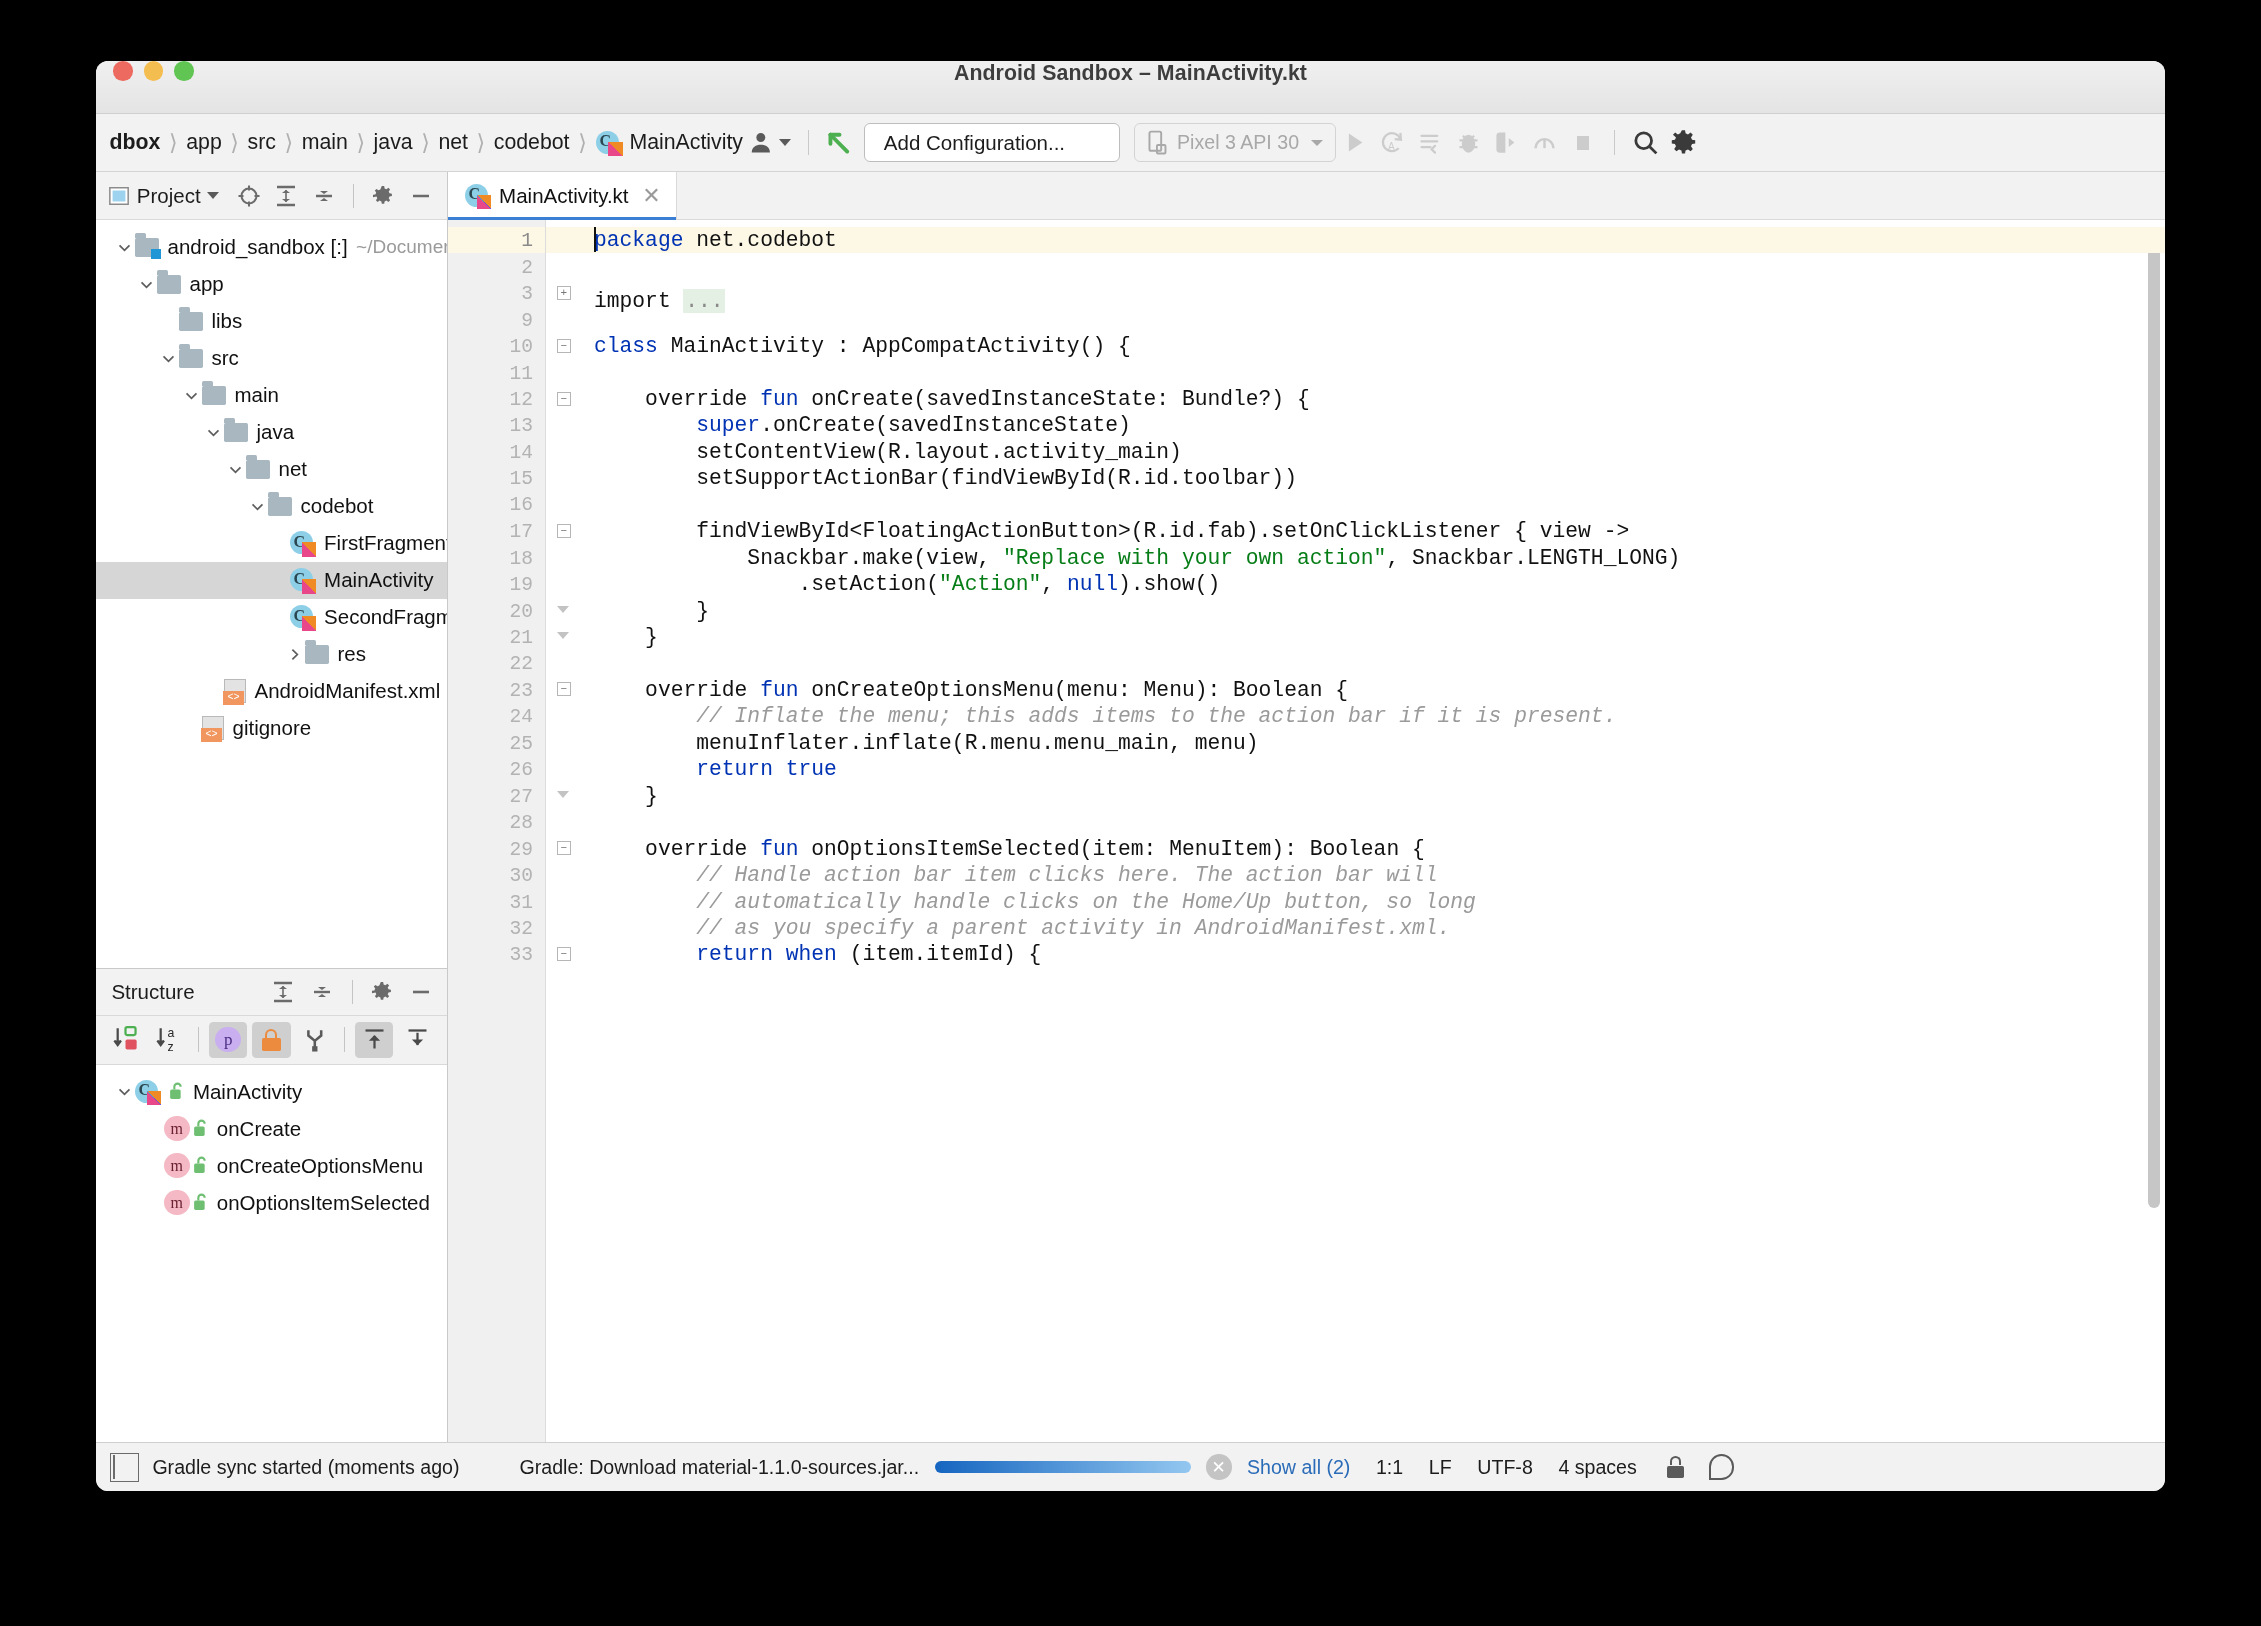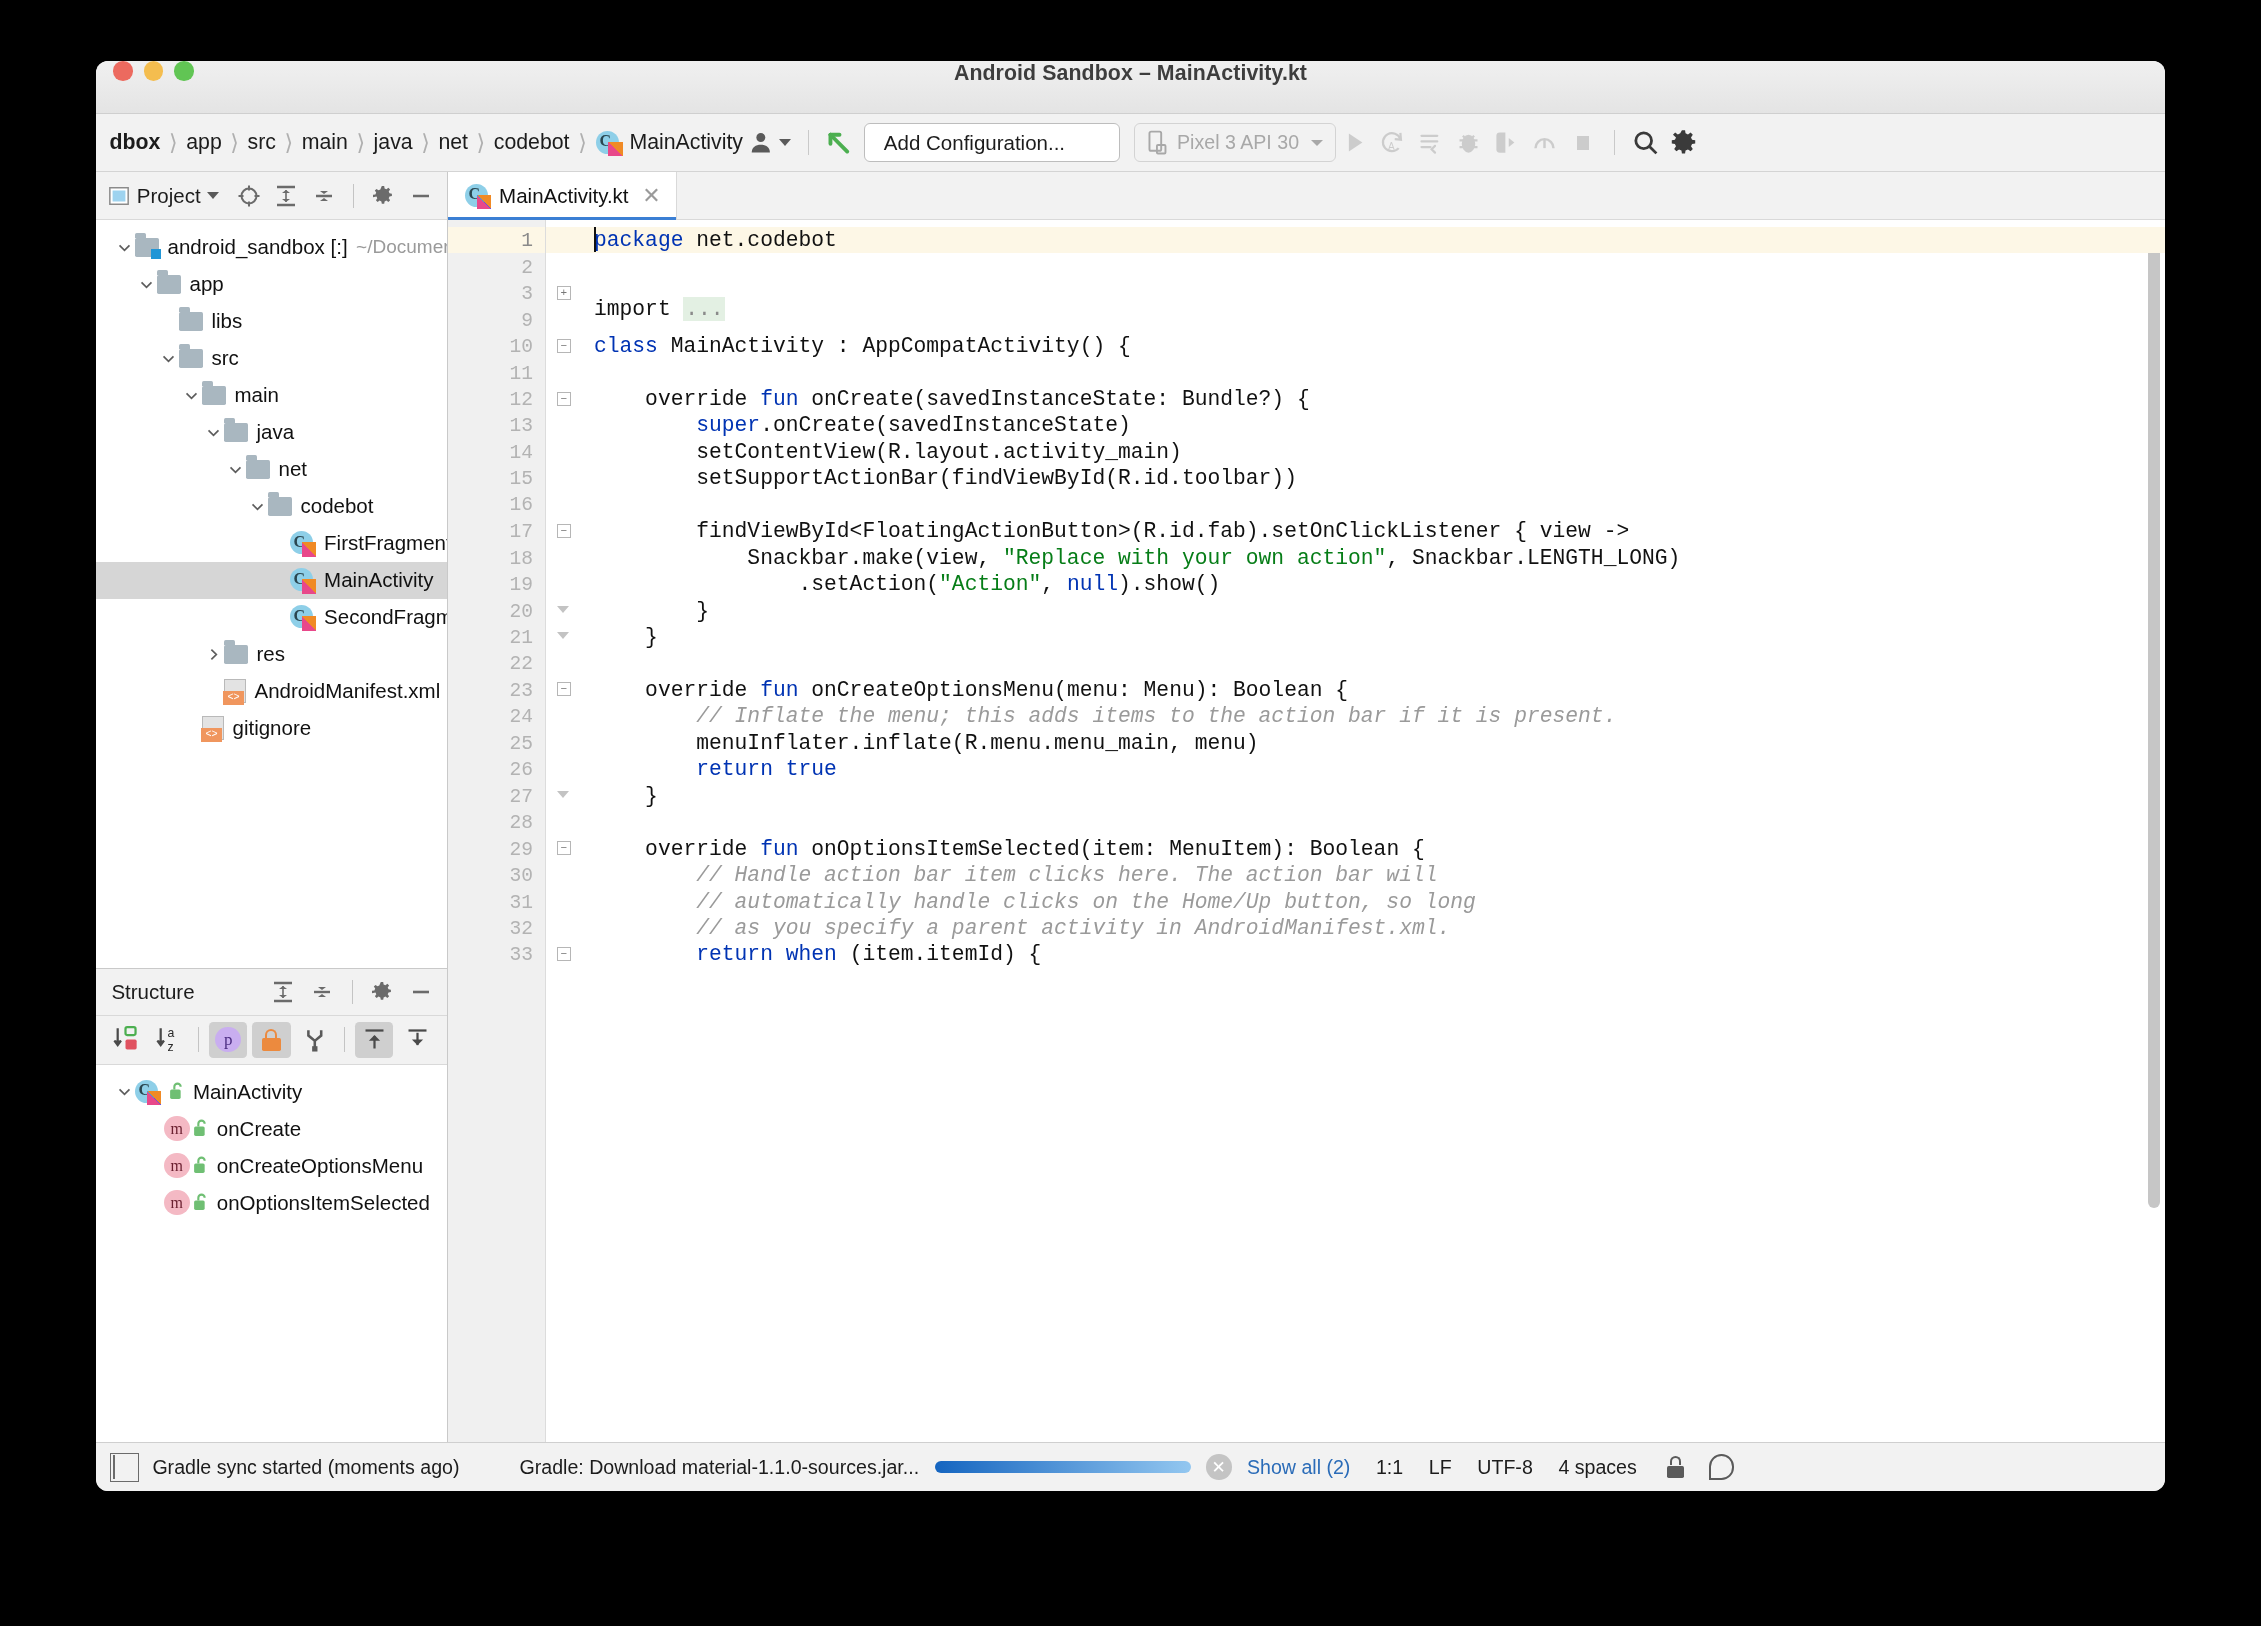--- a/index.html
+++ b/index.html
@@ -453,21 +453,21 @@
           </div>
           <div class="trow" style="padding-left: 172px;">
             <span class="chev"></span>
             <span class="kticon" style="margin-right: 8.5px;">
               <span class="circ"></span>
               <span class="cletter">C</span>
               <span class="kt"></span>
             </span>
             <span>SecondFragment</span>
           </div>
-          <div class="trow" style="padding-left: 106px;">
+          <div class="trow" style="padding-left: 106px; justify-content: center;">
             <span class="chev">
               <svg width="17" height="17" viewBox="0 0 24 24" fill="none" stroke="#5d5d5d" stroke-width="2.4">
                 <path d="M9 5l7 7-7 7"></path>
               </svg>
             </span>
             <span class="folder"></span>
             <span>res</span>
           </div>
           <div class="trow" style="padding-left: 106px;">
             <span class="chev"></span>
@@ -675,21 +675,21 @@
             <div class="farrow" style="top: 571px;"></div>
             <div class="fmark minus" style="top: 621px; left: 11px;"></div>
             <div class="fmark minus" style="top: 727px; left: 11px;"></div>
           </div>
         <div class="code" id="codearea">
           <div class="indexing">Indexing...</div>
           <div class="vscroll"></div>
         <div class="hl-row" style="top: 6.8px;"></div>
             <div class="cl" style="top: 10.2px;"><span class="kw">package </span><span>net.codebot</span></div>
             <div class="cl" style="top: 37px;"></div>
-            <div class="cl" style="top: 79px;"><span>import </span><span class="fold-ph">...</span></div>
+            <div class="cl" style="top: 71px;"><span>import </span><span class="fold-ph">...</span></div>
             <div class="cl" style="top: 90px;"></div>
             <div class="cl" style="top: 116px;"><span class="kw">class </span><span>MainActivity : AppCompatActivity() {</span></div>
             <div class="cl" style="top: 143px;"></div>
             <div class="cl" style="top: 169px;"><span>    override </span><span class="kw">fun </span><span>onCreate(savedInstanceState: Bundle?) {</span></div>
             <div class="cl" style="top: 195px;"><span>        </span><span class="kw">super</span><span>.onCreate(savedInstanceState)</span></div>
             <div class="cl" style="top: 222px;"><span>        setContentView(R.layout.activity_main)</span></div>
             <div class="cl" style="top: 248px;"><span>        setSupportActionBar(findViewById(R.id.toolbar))</span></div>
             <div class="cl" style="top: 275px;"></div>
             <div class="cl" style="top: 301px;"><span>        findViewById&lt;FloatingActionButton&gt;(R.id.fab).setOnClickListener { view -&gt;</span></div>
             <div class="cl" style="top: 328px;"><span>            Snackbar.make(view, </span><span class="str">"Replace with your own action"</span><span>, Snackbar.LENGTH_LONG)</span></div>

